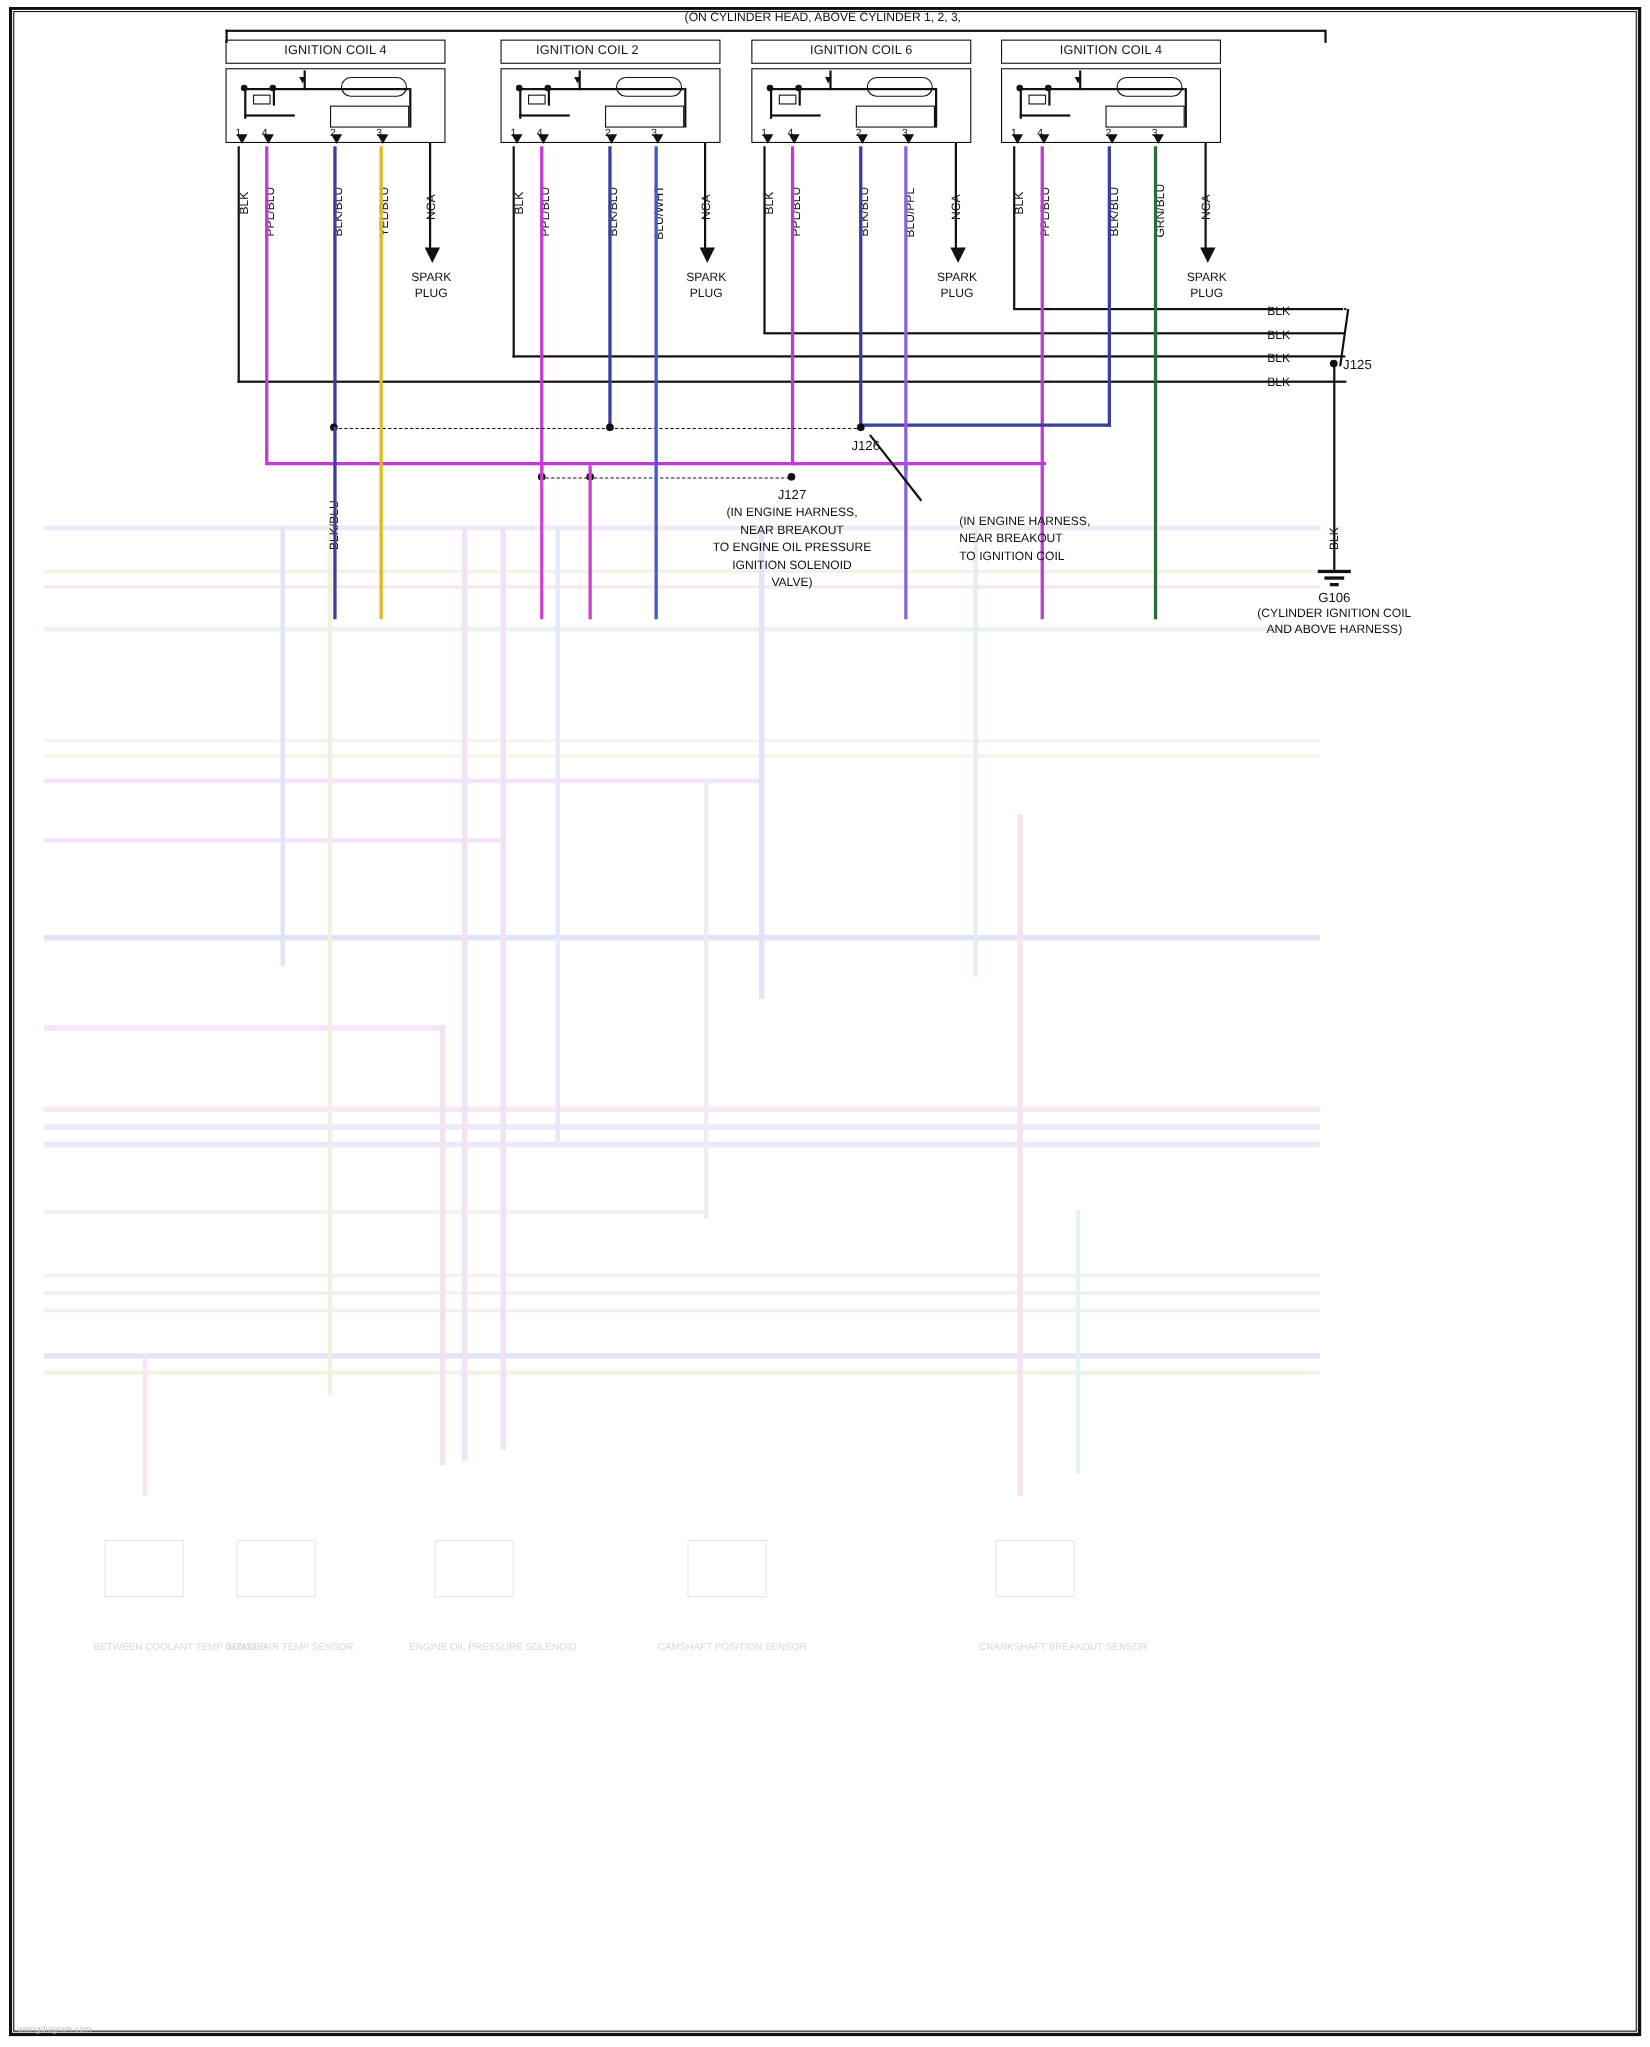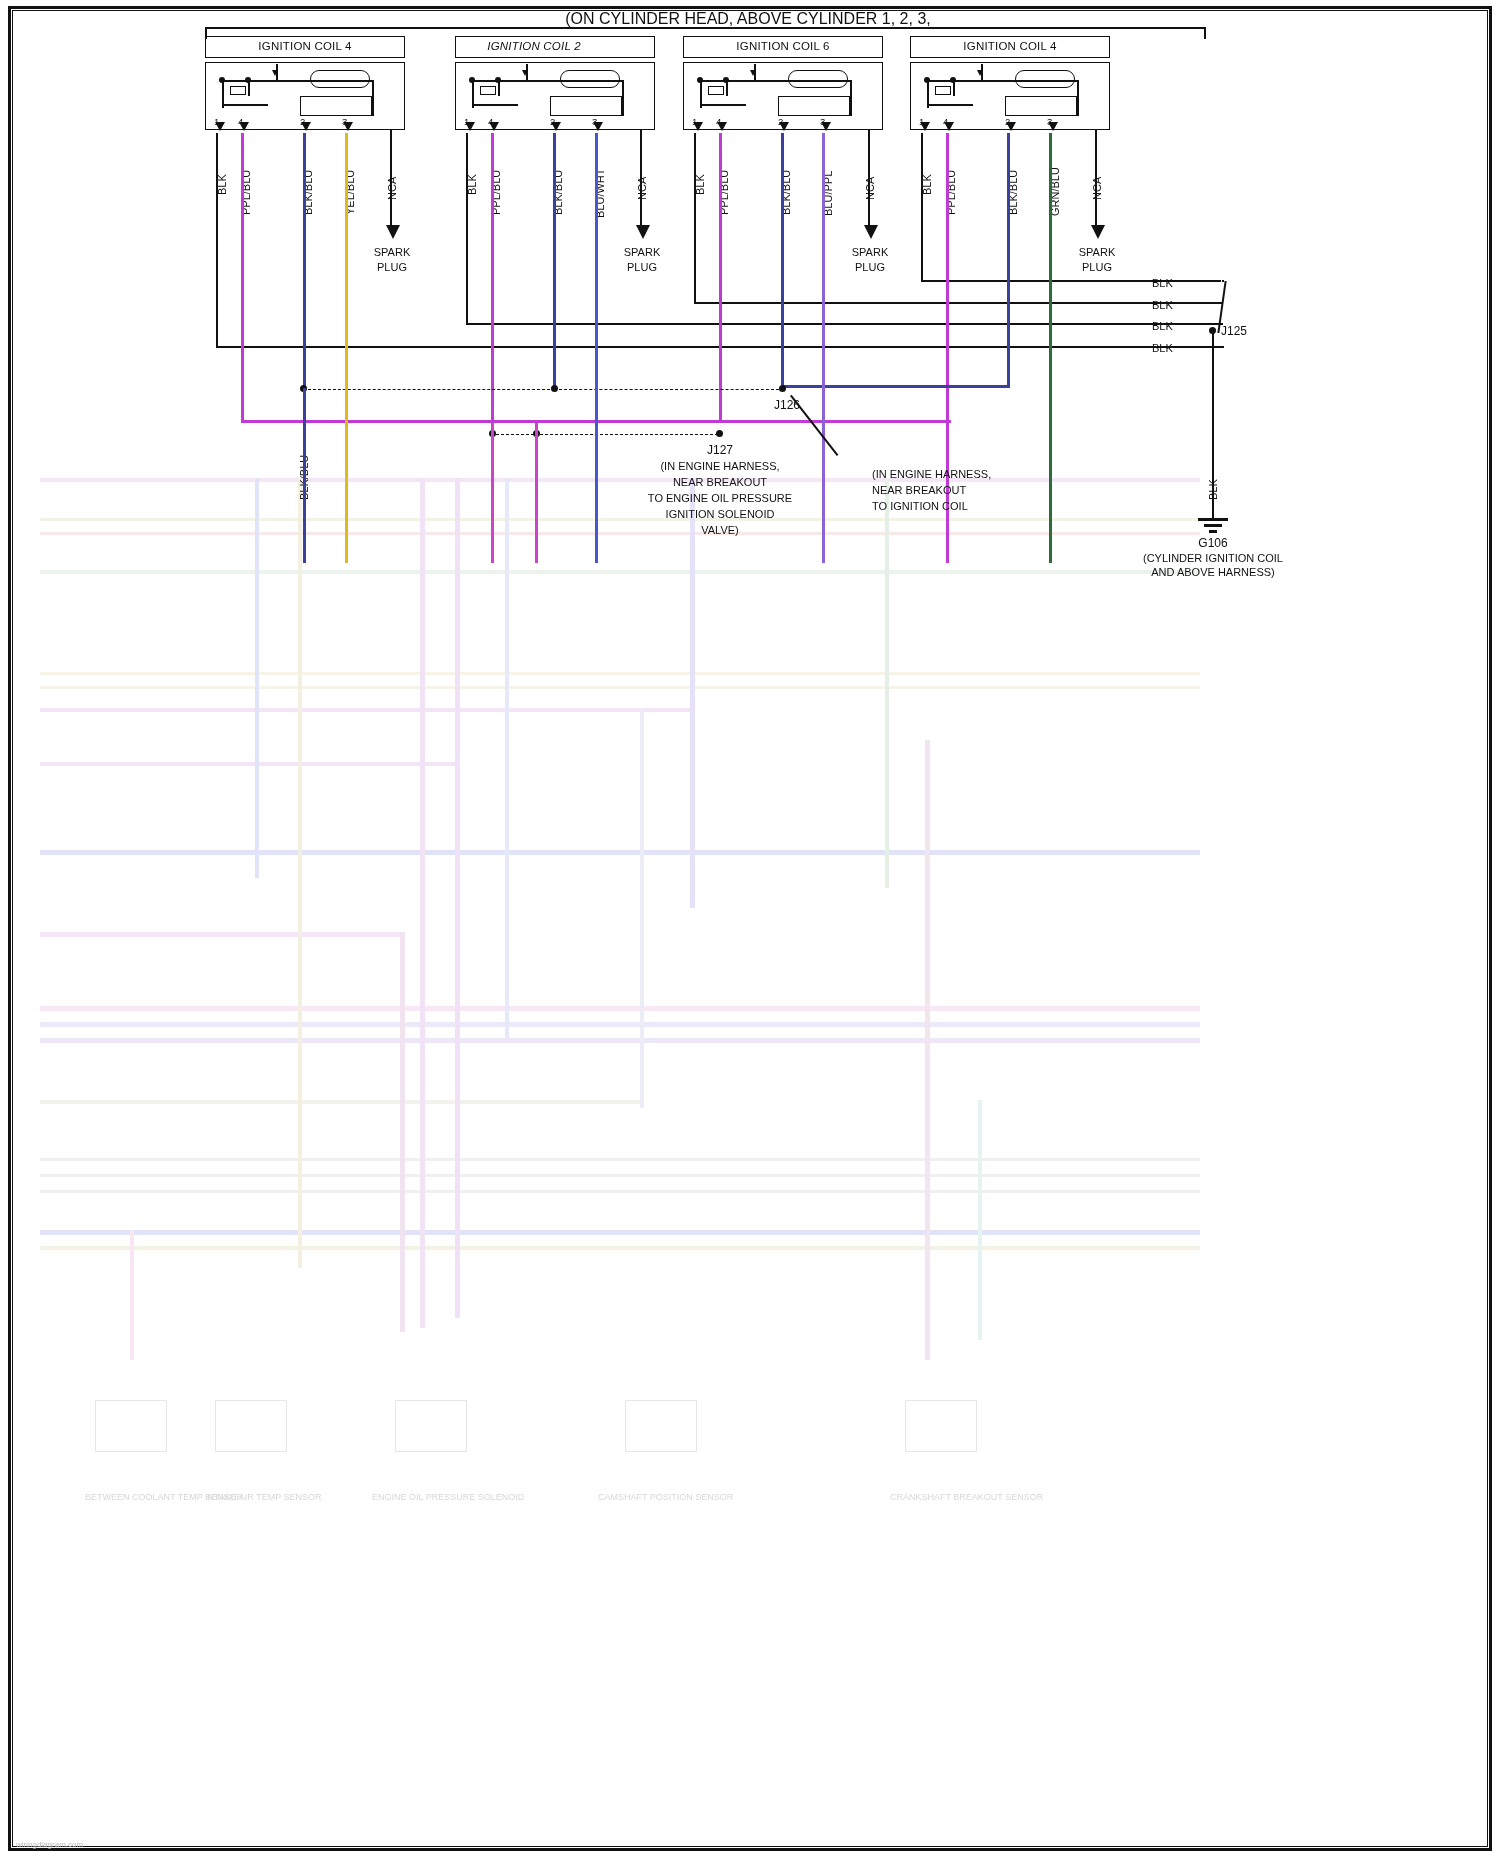--- a/index.html
+++ b/index.html
@@ -77,21 +77,21 @@
     <div class="f-txt" style="left:85px;top:952px;">BETWEEN COOLANT TEMP SENSOR</div>
     <div class="f-txt" style="left:205px;top:952px;">INTAKE AIR TEMP SENSOR</div>
     <div class="f-txt" style="left:372px;top:952px;">ENGINE OIL PRESSURE SOLENOID</div>
     <div class="f-txt" style="left:598px;top:952px;">CAMSHAFT POSITION SENSOR</div>
     <div class="f-txt" style="left:890px;top:952px;">CRANKSHAFT BREAKOUT SENSOR</div>
   </div>
 
   <div class="page-border"></div>
   <div class="page-border2"></div>
 
-  <div class="txt c" style="left:748px;top:10px;font-size:16px;">(ON CYLINDER HEAD, ABOVE CYLINDER 1, 2, 3,</div>
+  <div class="txt c" style="left:748px;top:10px;font-size:11px;">(ON CYLINDER HEAD, ABOVE CYLINDER 1, 2, 3,</div>
   <div class="hdr-line" style="left:205px;top:27px;width:1000px;height:1.5px;"></div>
   <div class="hdr-line" style="left:205px;top:27px;width:1.5px;height:12px;"></div>
   <div class="hdr-line" style="left:1204px;top:27px;width:1.5px;height:12px;"></div>
 
   <div class="thin" style="left:205px;top:36px;width:200px;height:22px;"></div>
   <div class="lbl-coil" style="left:205px;top:40px;width:200px;">IGNITION COIL 4</div>
   <div class="box" style="left:205px;top:62px;width:200px;height:68px;"></div>
 
   <div class="ln" style="left:222px;top:80px;width:150px;height:1.5px;"></div>
   <div class="ln" style="left:222px;top:80px;width:1.5px;height:28px;"></div>
@@ -120,21 +120,21 @@
   <div class="vtxt" style="left:302px;top:215px;">BLK/BLU</div>
   <div class="vtxt" style="left:344px;top:215px;">YEL/BLU</div>
 
   <div class="vtxt" style="left:386px;top:200px;">NCA</div>
   <div class="ln" style="left:390px;top:130px;width:2px;height:100px;"></div>
   <div class="arrow-dn" style="left:386px;top:225px;border-top-width:14px;border-left-width:7px;border-right-width:7px;"></div>
   <div class="txt c" style="left:392px;top:246px;">SPARK</div>
   <div class="txt c" style="left:392px;top:261px;">PLUG</div>
 
   <div class="thin" style="left:455px;top:36px;width:200px;height:22px;"></div>
-  <div class="lbl-coil" style="left:455px;top:40px;width:158px;font-style:italic;">IGNITION COIL 2</div>
+  <div class="lbl-coil" style="left:455px;top:40px;width:158px;">IGNITION COIL 2</div>
   <div class="box" style="left:455px;top:62px;width:200px;height:68px;"></div>
   <div class="ln" style="left:472px;top:80px;width:150px;height:1.5px;"></div>
   <div class="ln" style="left:472px;top:80px;width:1.5px;height:28px;"></div>
   <div class="ln" style="left:498px;top:80px;width:1.5px;height:16px;"></div>
   <div class="dot" style="left:469px;top:77px;width:6px;height:6px;"></div>
   <div class="dot" style="left:495px;top:77px;width:6px;height:6px;"></div>
   <div class="ln" style="left:472px;top:104px;width:46px;height:1.5px;"></div>
   <div class="thin" style="left:480px;top:86px;width:16px;height:9px;"></div>
   <div class="ln" style="left:526px;top:64px;width:1.5px;height:18px;"></div>
   <div class="arrow-dn-s" style="left:522px;top:70px;"></div>

